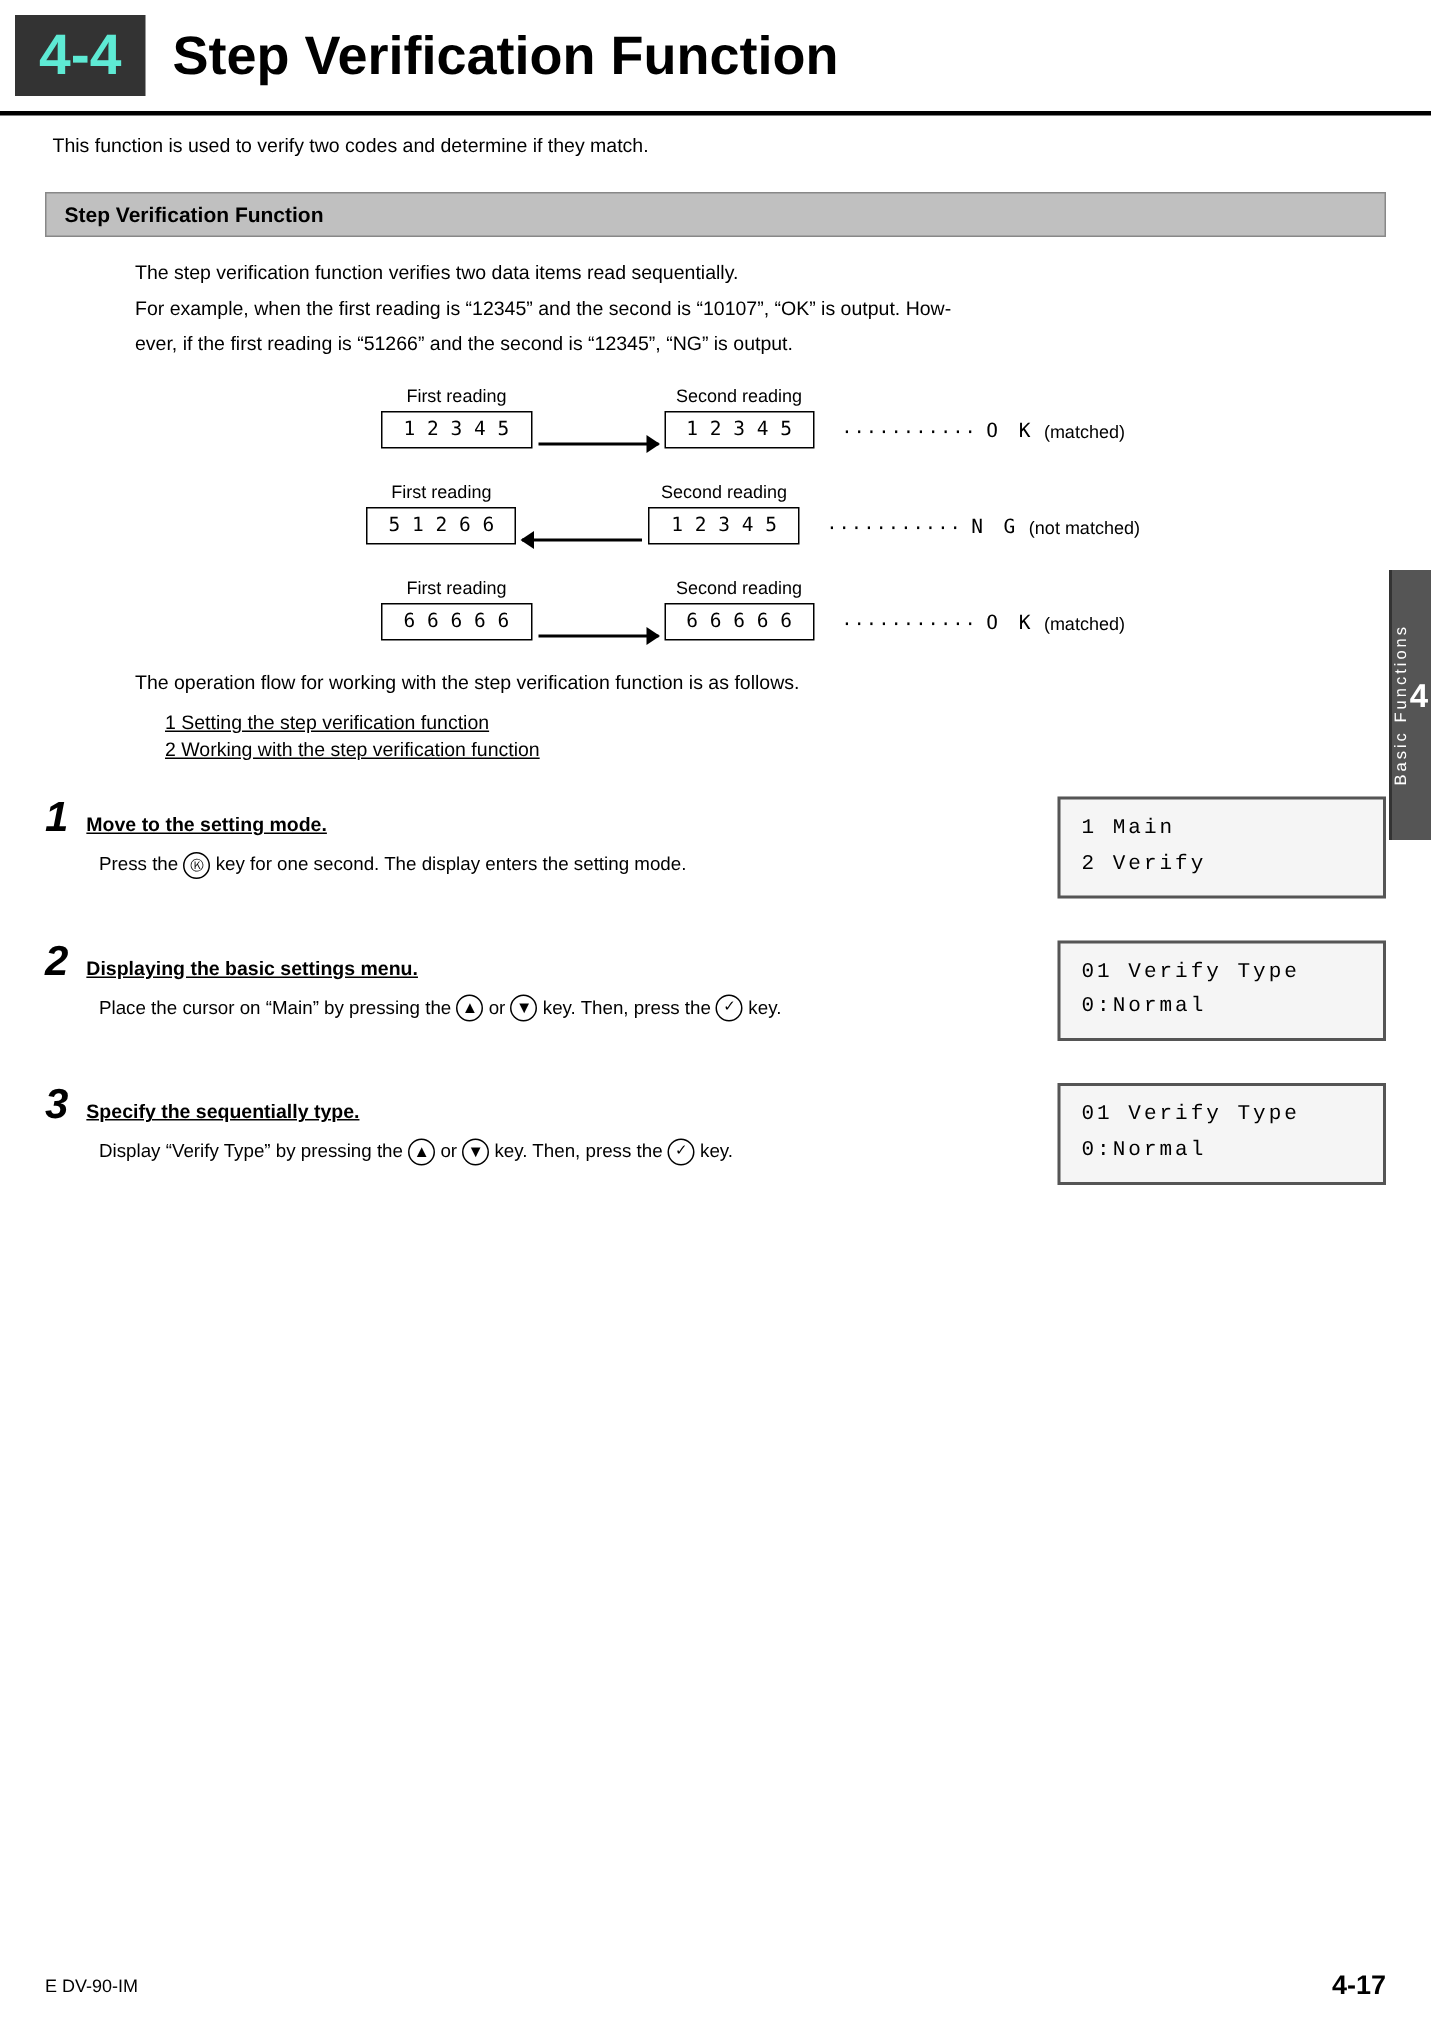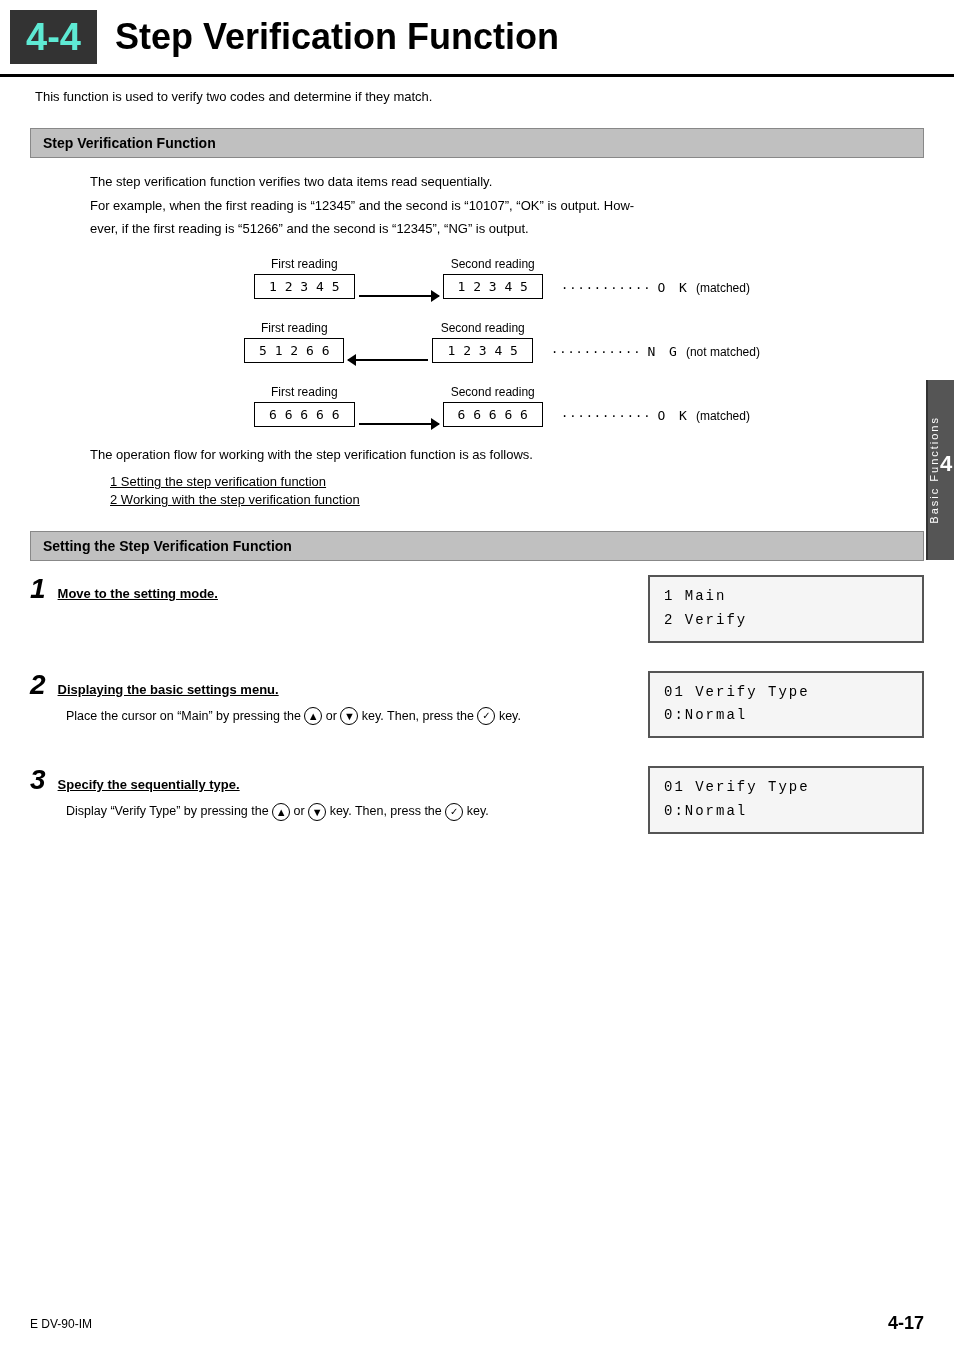--- a/index.html
+++ b/index.html
@@ -151,21 +151,21 @@
       margin-bottom: 24px;
       gap: 0;
     }
 
     .step-left {
       flex: 1;
       padding-right: 20px;
     }
 
     .step-right {
-      width: 276px;
+      width: 219px;
       flex-shrink: 0;
     }
 
     .step-number {
       font-size: 28px;
       font-weight: bold;
       font-style: italic;
       color: #000;
       line-height: 1;
       margin-right: 6px;
@@ -391,30 +391,32 @@
 
         <div class="steps-list">
           <li style="list-style:none;margin-bottom:3px;">1  Setting the step verification function</li>
           <li style="list-style:none;">2  Working with the step verification function</li>
         </div>
 
       </div>
     </div>
 
     <div class="section-block">
-      <div class="section-header">Setting the Step Verification Function</div>
 
       <div class="numbered-steps">
 
         <div class="step-item">
           <div class="step-left">
             <div style="display:flex;align-items:baseline;margin-bottom:4px;">
               <span class="step-number">1</span>
               <strong class="step-title" style="margin-left:6px;">Move to the setting mode.</strong>
             </div>
+            <p class="step-desc">
+              Press the <span class="icon-circle" style="font-size:9px;padding:0 1px;">Ⓚ</span> key for one second. The display enters the setting mode.
+            </p>
           </div>
           <div class="step-right">
             <div class="lcd-display">
               <div>1  Main</div>
               <div>2  Verify</div>
             </div>
           </div>
         </div>
 
         <div class="step-item">

